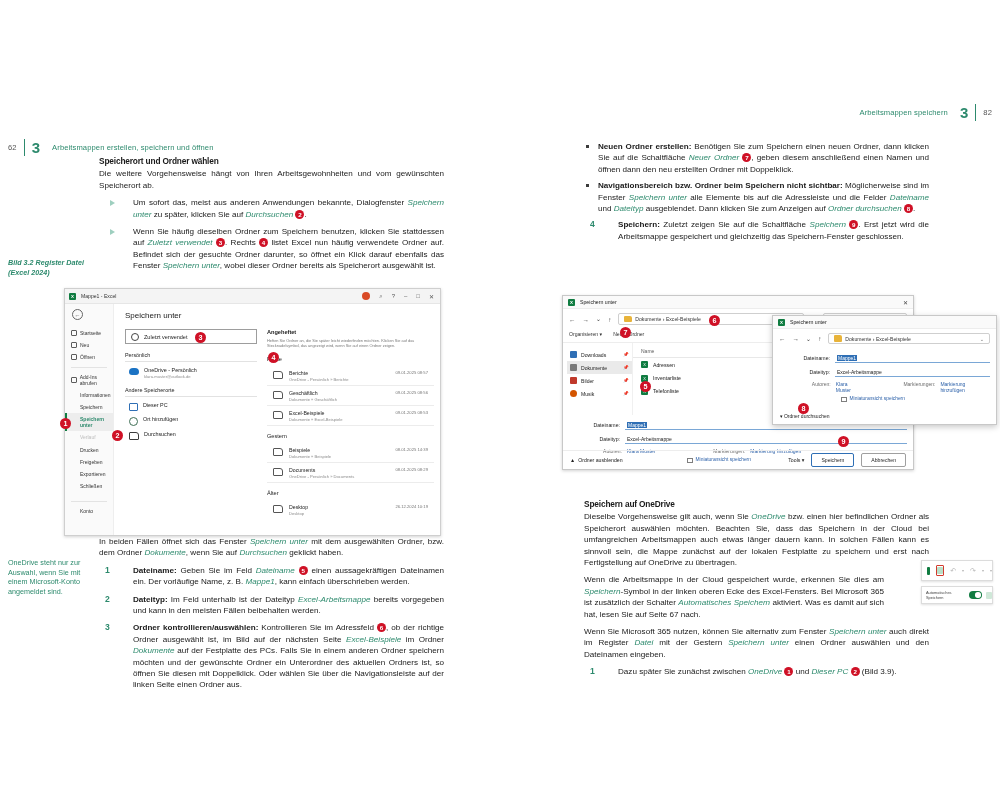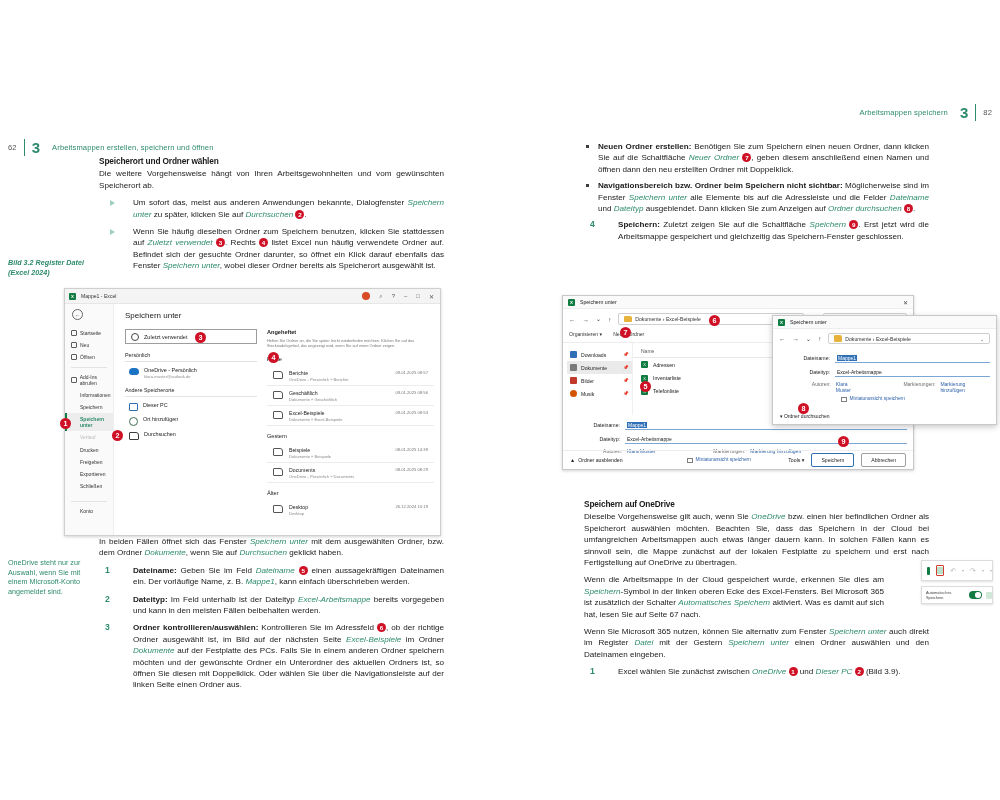--- a/index.html
+++ b/index.html
@@ -586,21 +586,21 @@
   <div class="col col-right" style="top:484px; width:345px;">
     <h4 class="sub">Speichern auf OneDrive</h4>
     <p class="t"><span>Dieselbe Vorgehensweise gilt auch, wenn Sie </span><span class="it">OneDrive</span><span> bzw. einen hier befindlichen Ordner als Speicherort auswählen möchten. Beachten Sie, dass das Speichern in der Cloud bei umfangreichen Arbeitsmappen auch etwas länger dauern kann. In solchen Fällen kann es sinnvoll sein, die Mappe zunächst auf der lokalen Festplatte zu speichern und erst nach Fertigstellung auf OneDrive zu übertragen.</span></p>
     <p class="t" style="width:300px;"><span>Wenn die Arbeitsmappe in der Cloud gespeichert wurde, erkennen Sie dies am </span><span class="it">Speichern</span><span>-Symbol in der linken oberen Ecke des Excel-Fensters. Bei Microsoft 365 ist zusätzlich der Schalter </span><span class="it">Automatisches Speichern</span><span> aktiviert. Was es damit auf sich hat, lesen Sie auf Seite 67 nach.</span></p>
 
     <p class="t"><span>Wenn Sie Microsoft 365 nutzen, können Sie alternativ zum Fenster </span><span class="it">Speichern unter</span><span> auch direkt im Register </span><span class="it">Datei</span><span> mit der Gestern </span><span class="it">Speichern unter</span><span> einen Ordner auswählen und den Dateinamen eingeben.</span></p>
 
     <ol class="steps">
       <li style="text-align:left">
         <span class="n">1</span>
-        <span>Excel wählen Sie zunächst zwischen </span><span class="it">OneDrive</span> <span class="cn">1</span><span> und </span><span class="it">Dieser PC</span> <span class="cn">2</span><span> (Bild 3.9).</span>
+        <span>Dazu später Sie zunächst zwischen </span><span class="it">OneDrive</span> <span class="cn">1</span><span> und </span><span class="it">Dieser PC</span> <span class="cn">2</span><span> (Bild 3.9).</span>
       </li>
     </ol>
   </div>
 
   <div class="snip snip1">
     <span class="sq-green"></span>
     <span class="save-hl">
         <i></i>
       </span>
     <span class="und">↶</span>

